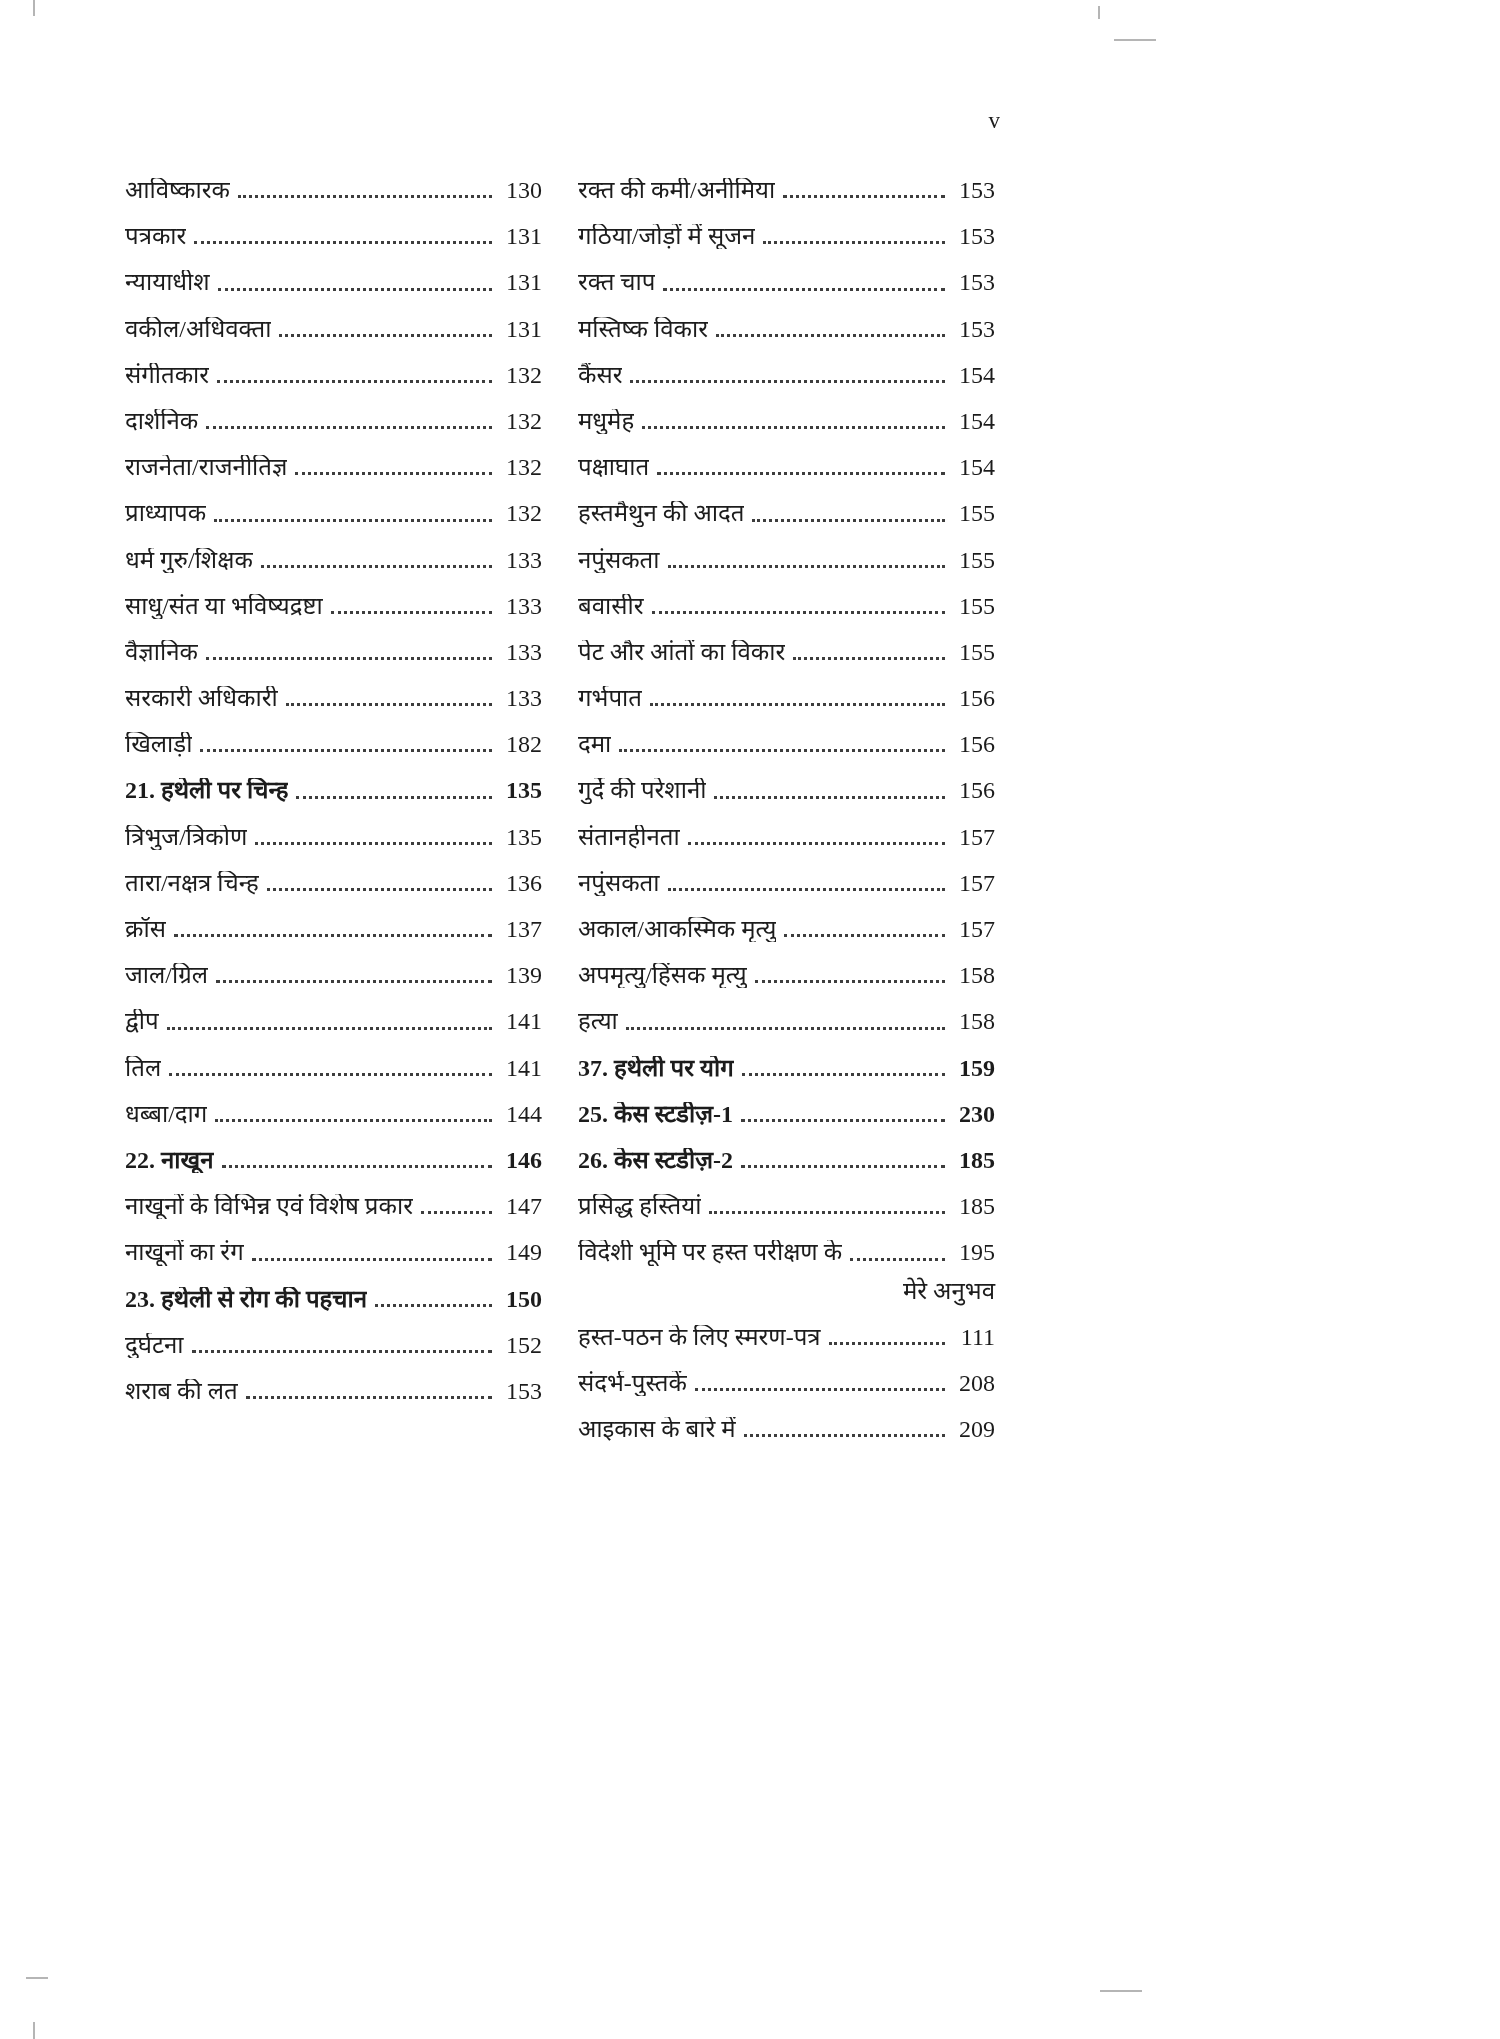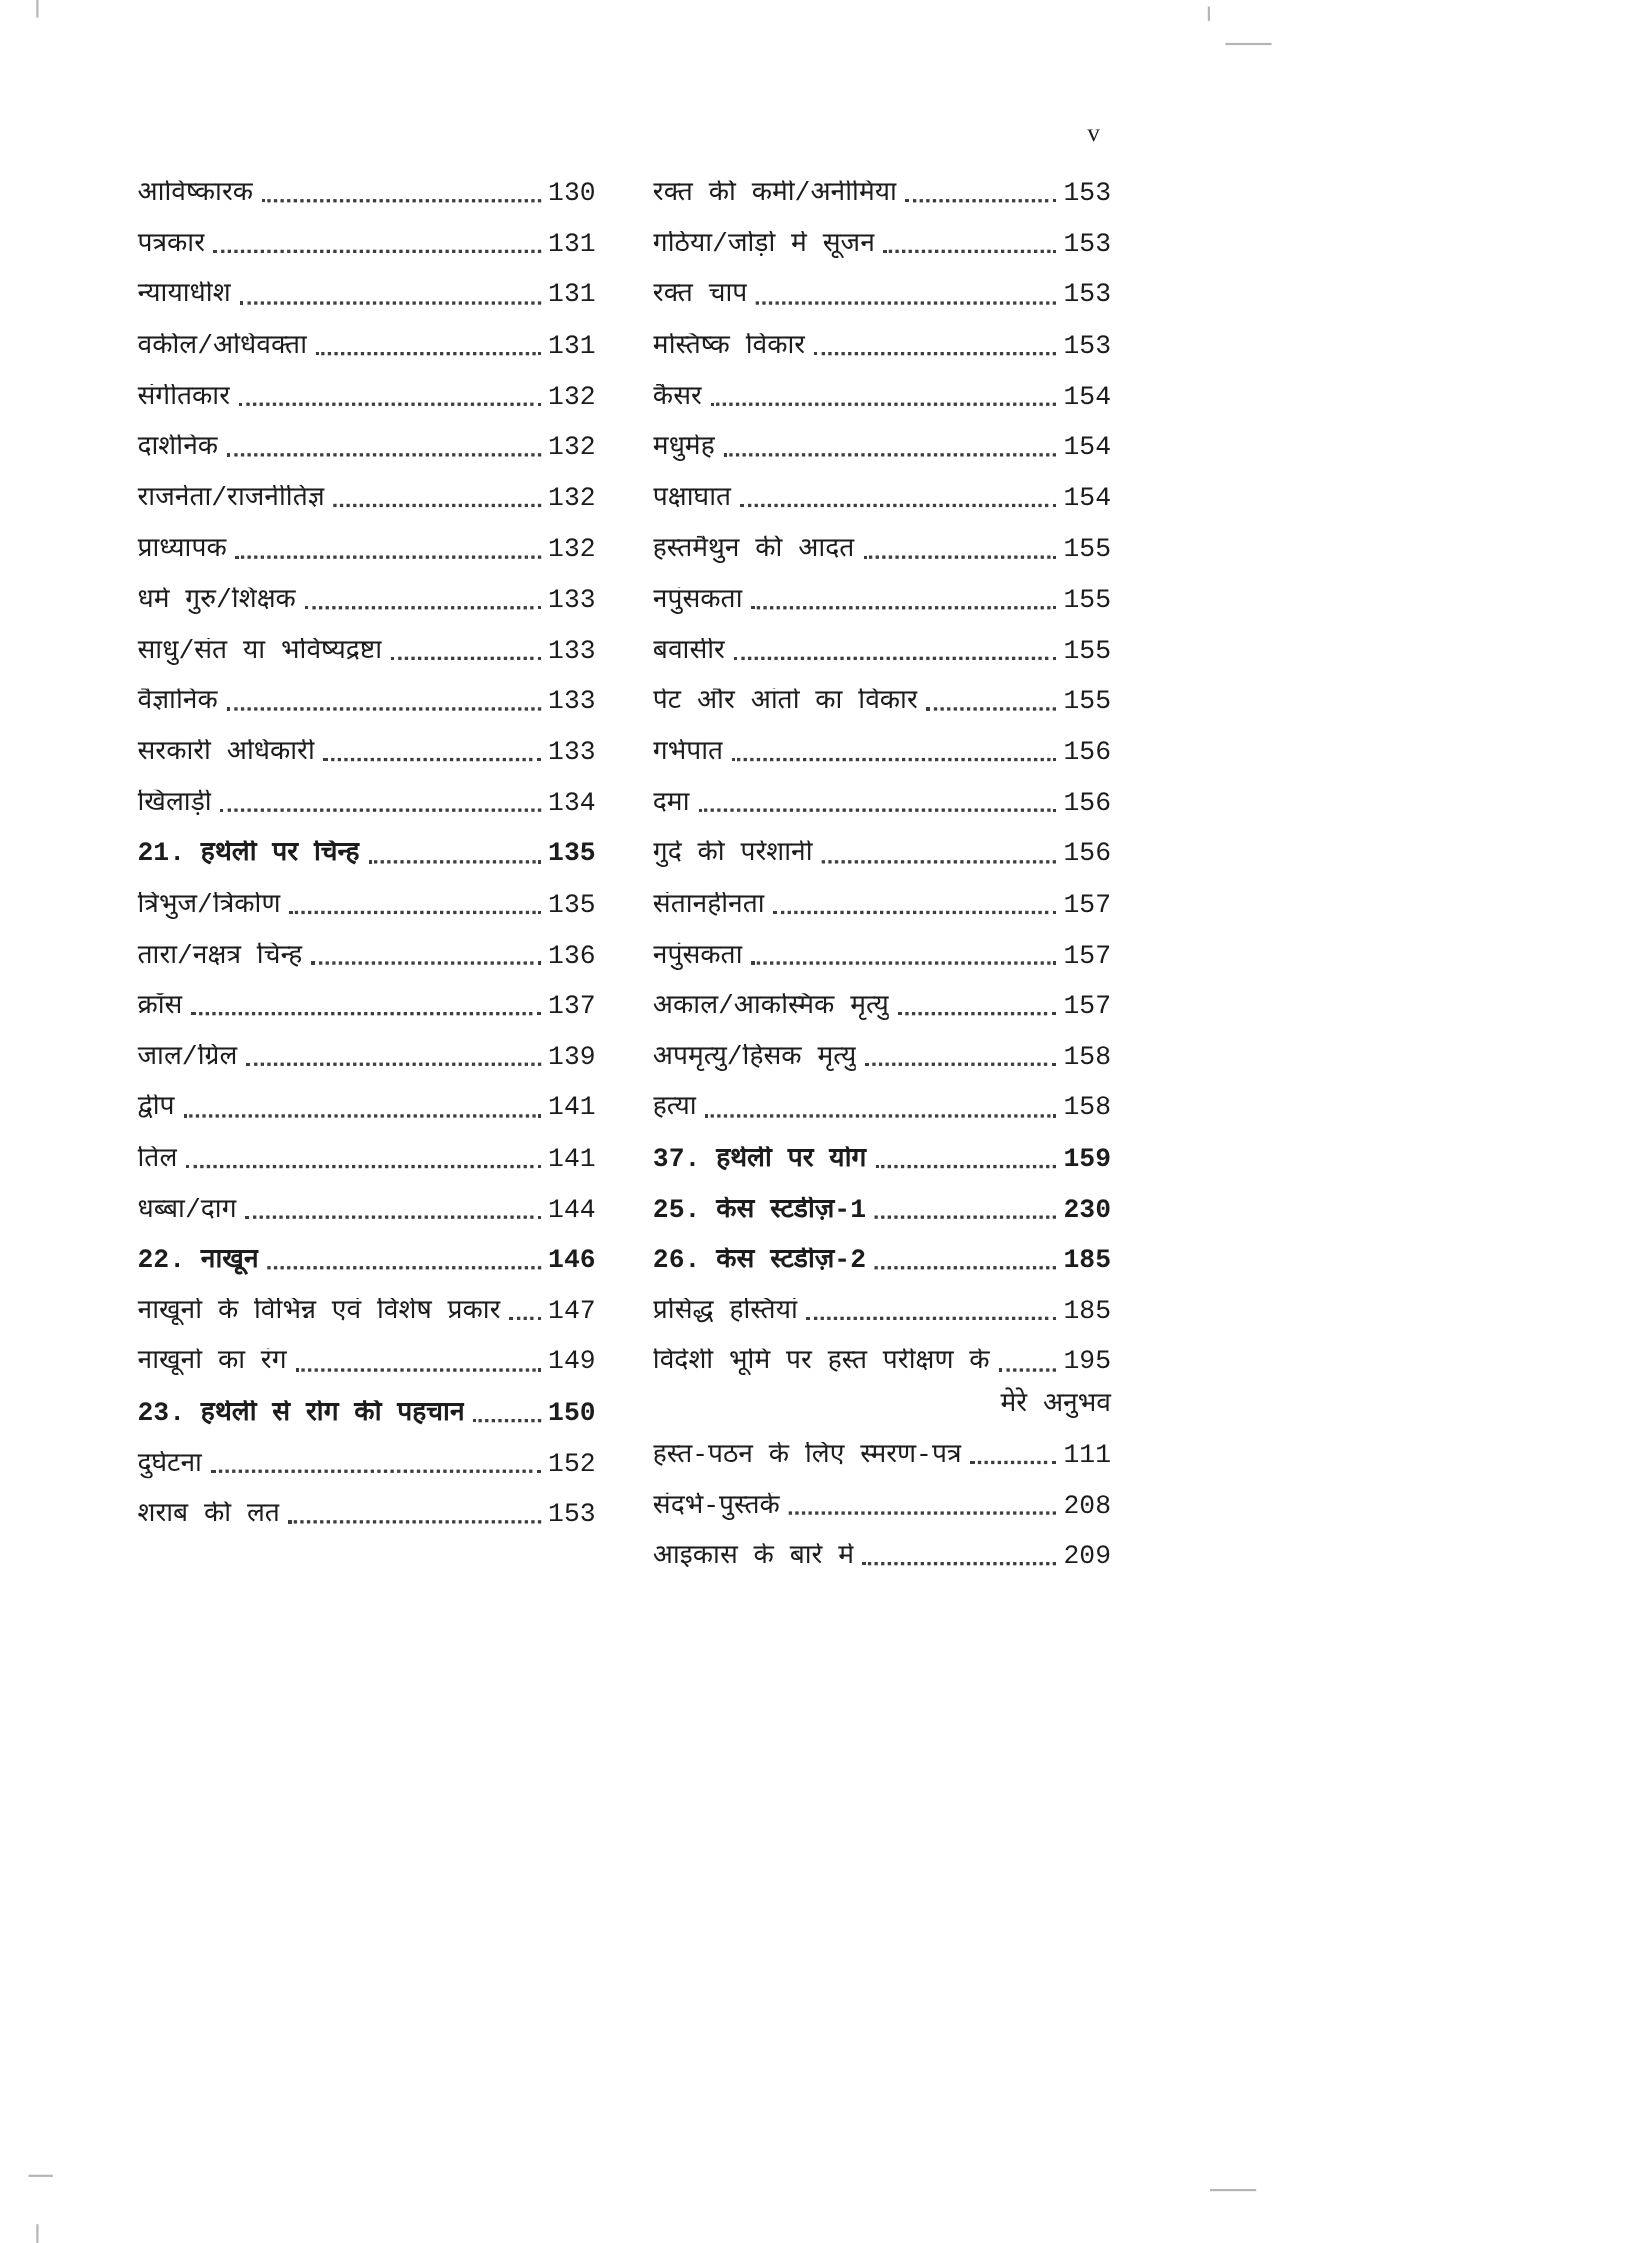--- a/index.html
+++ b/index.html
@@ -29,25 +29,24 @@
     left: 125px;
     width: 875px;
     text-align: right;
     font-size: 23px;
     color: #1c1c1c;
   }
 
   .toc {
     position: absolute;
     left: 125px;
-    top: 164px;
+    top: 178px;
     width: 885px;
     display: flex;
-    gap: 52px;
-    font-family: Liberation Mono, monospace;
+    gap: 36px;
   }
   .toc-col { width: 417px; }
 
   .toc-entry {
     display: flex;
     align-items: flex-end;
     font-size: 24px;
     line-height: 1.05;
     margin-bottom: 21px;
   }
@@ -149,21 +148,21 @@
           <span class="toc-page">133</span>
         </div>
         <div class="toc-entry">
           <span class="toc-label">सरकारी अधिकारी</span>
           <span class="dots"></span>
           <span class="toc-page">133</span>
         </div>
         <div class="toc-entry">
           <span class="toc-label">खिलाड़ी</span>
           <span class="dots"></span>
-          <span class="toc-page">134</span>
+          <span class="toc-page">182</span>
         </div>
         <div class="toc-entry bold">
           <span class="toc-label">21. हथेली पर चिन्ह</span>
           <span class="dots"></span>
           <span class="toc-page">135</span>
         </div>
         <div class="toc-entry">
           <span class="toc-label">त्रिभुज/त्रिकोण</span>
           <span class="dots"></span>
           <span class="toc-page">135</span>

